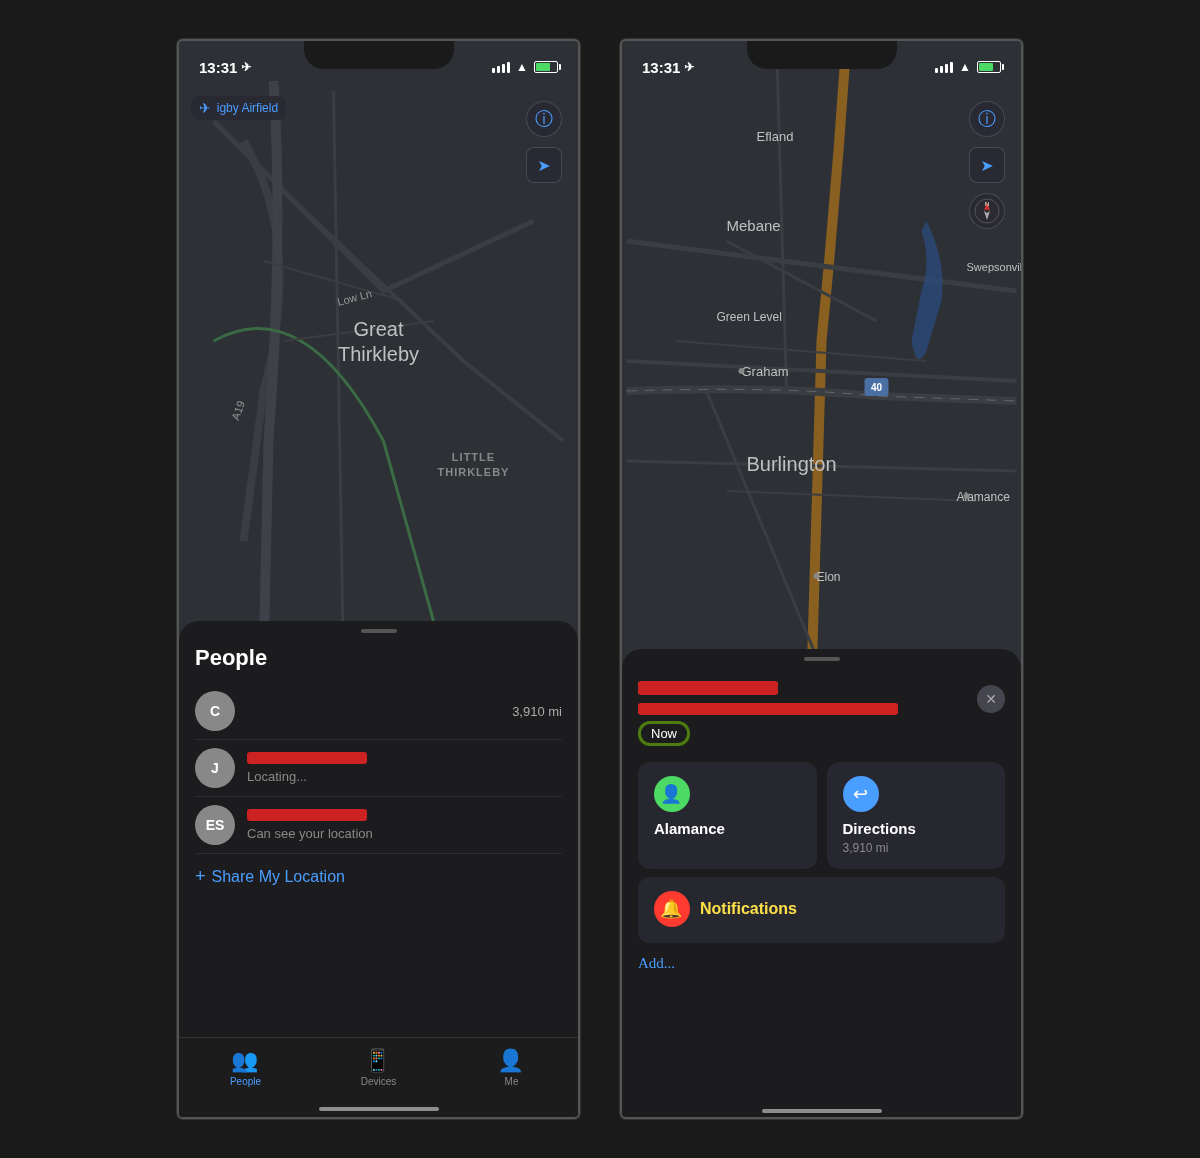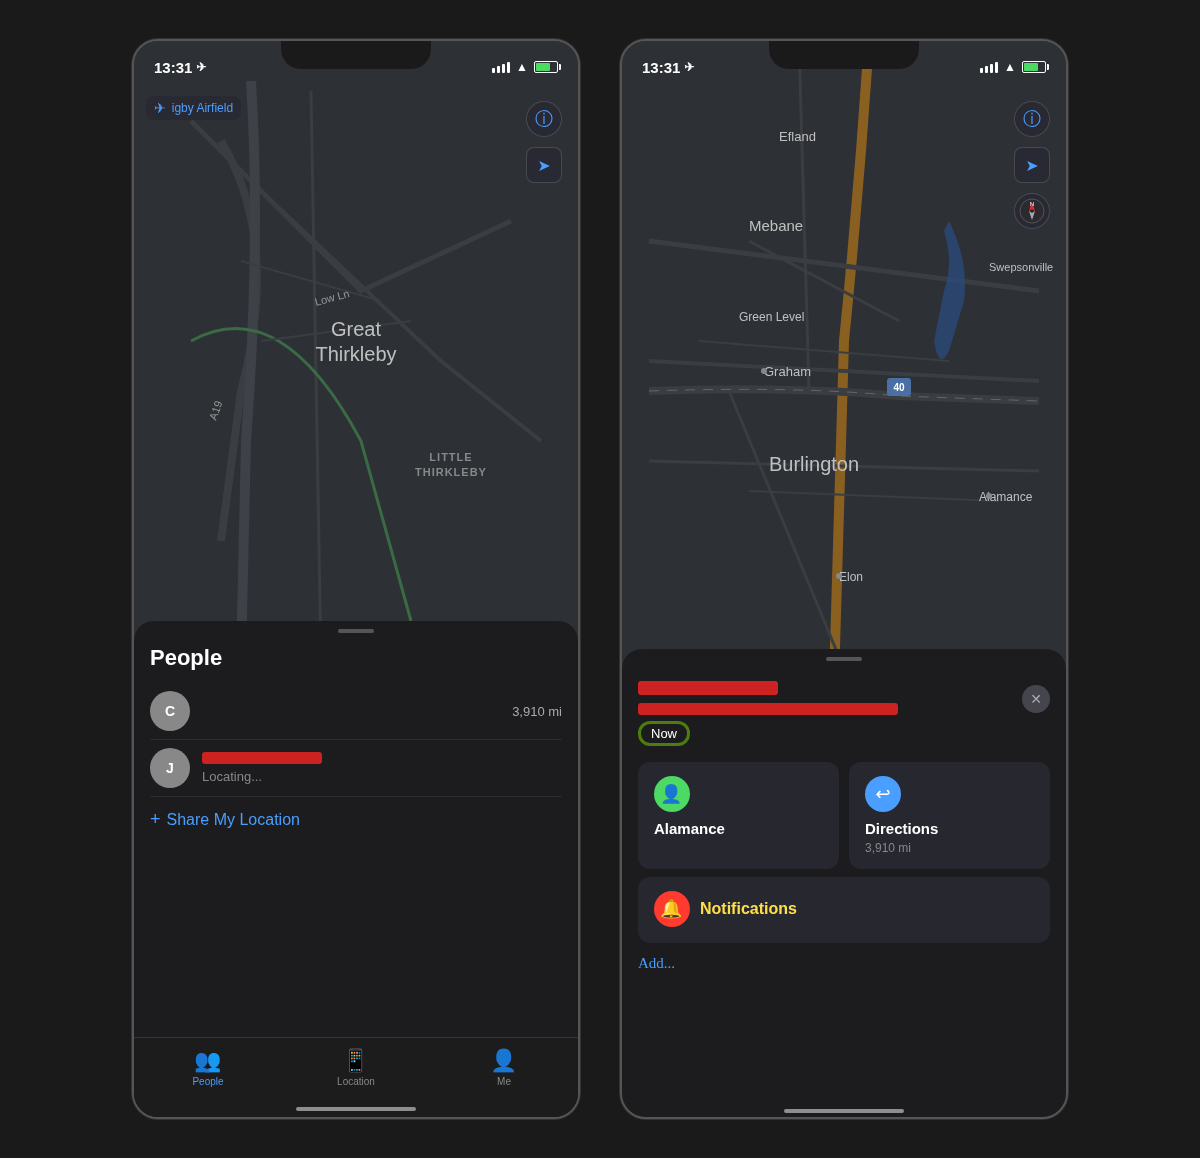--- a/index.html
+++ b/index.html
@@ -10,24 +10,24 @@
       display: flex;
       align-items: center;
       justify-content: center;
       gap: 40px;
       font-family: -apple-system, 'SF Pro Display', 'Helvetica Neue', Arial, sans-serif;
       overflow: hidden;
     }
 
     
     .iphone {
-      width: 448px;
+      width: 403px;
       height: 1080px;
       background: #2a2a2a;
-      border-radius: 26px;
+      border-radius: 6px;
       border: 2px solid #555;
       position: relative;
       overflow: hidden;
       box-shadow: 0 0 0 1px #333, inset 0 0 0 2px #444;
     }
 
     
     .notch {
       position: absolute;
       top: 0;
@@ -576,38 +576,45 @@
       </div>
 
       <div class="person-row">
         <div class="avatar">J</div>
         <div class="person-info">
           <div class="person-name-bar"></div>
           <div class="locating-text">Locating...</div>
         </div>
       </div>
 
+      <div class="person-row">
+        <div class="avatar">ES</div>
+        <div class="person-info">
+          <div class="person-name-bar"></div>
+          <div class="see-location-text">Can see your location</div>
+        </div>
+      </div>
 
       <div class="share-location">
         <span class="plus-icon">+</span>
         <span>Share My Location</span>
       </div>
     </div>
   </div>
 
   <div class="tab-bar">
 
     <div class="tab-item tab-active">
       <span class="tab-icon">👥</span>
       <span class="tab-label">People</span>
     </div>
 
     <div class="tab-item tab-inactive">
       <span class="tab-icon">📱</span>
-      <span class="tab-label">Location</span>
+      <span class="tab-label">Devices</span>
     </div>
 
     <div class="tab-item tab-inactive">
       <span class="tab-icon">👤</span>
       <span class="tab-label">Me</span>
     </div>
     <div class="home-indicator"></div>
   </div>
 </div>
 

